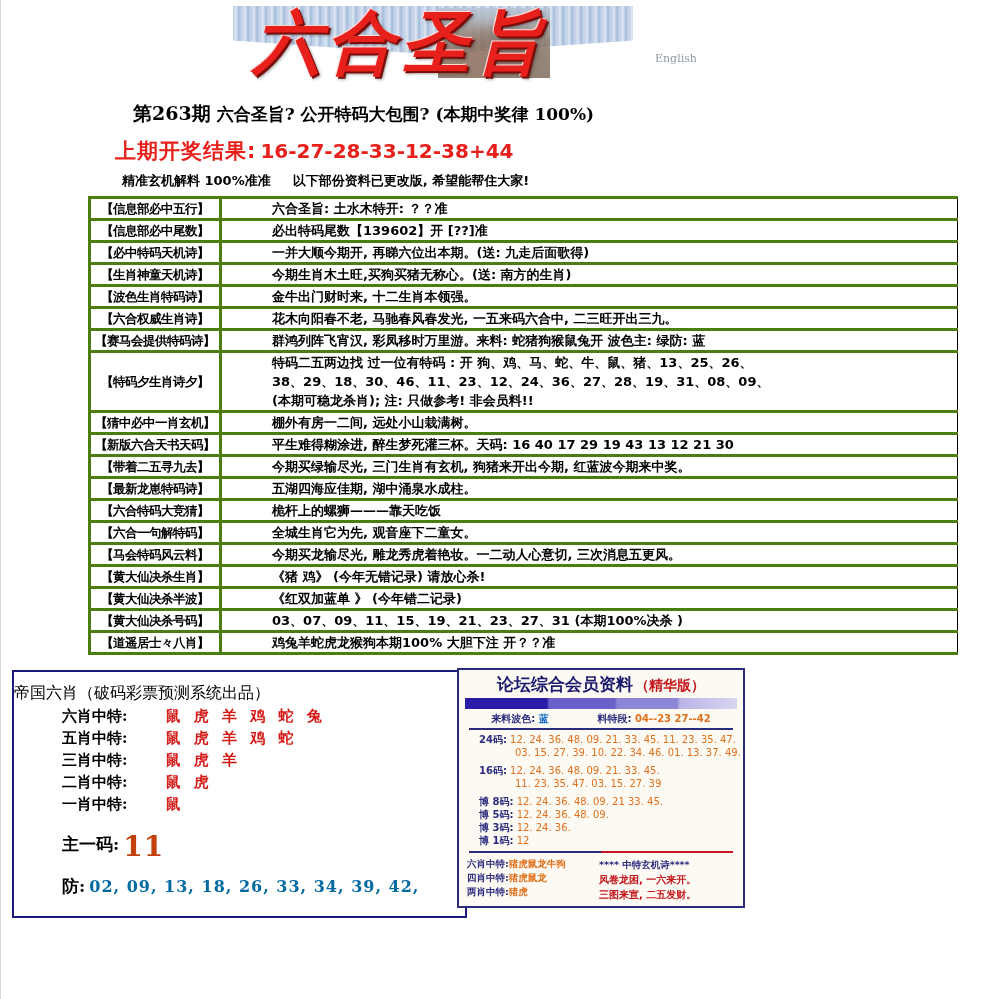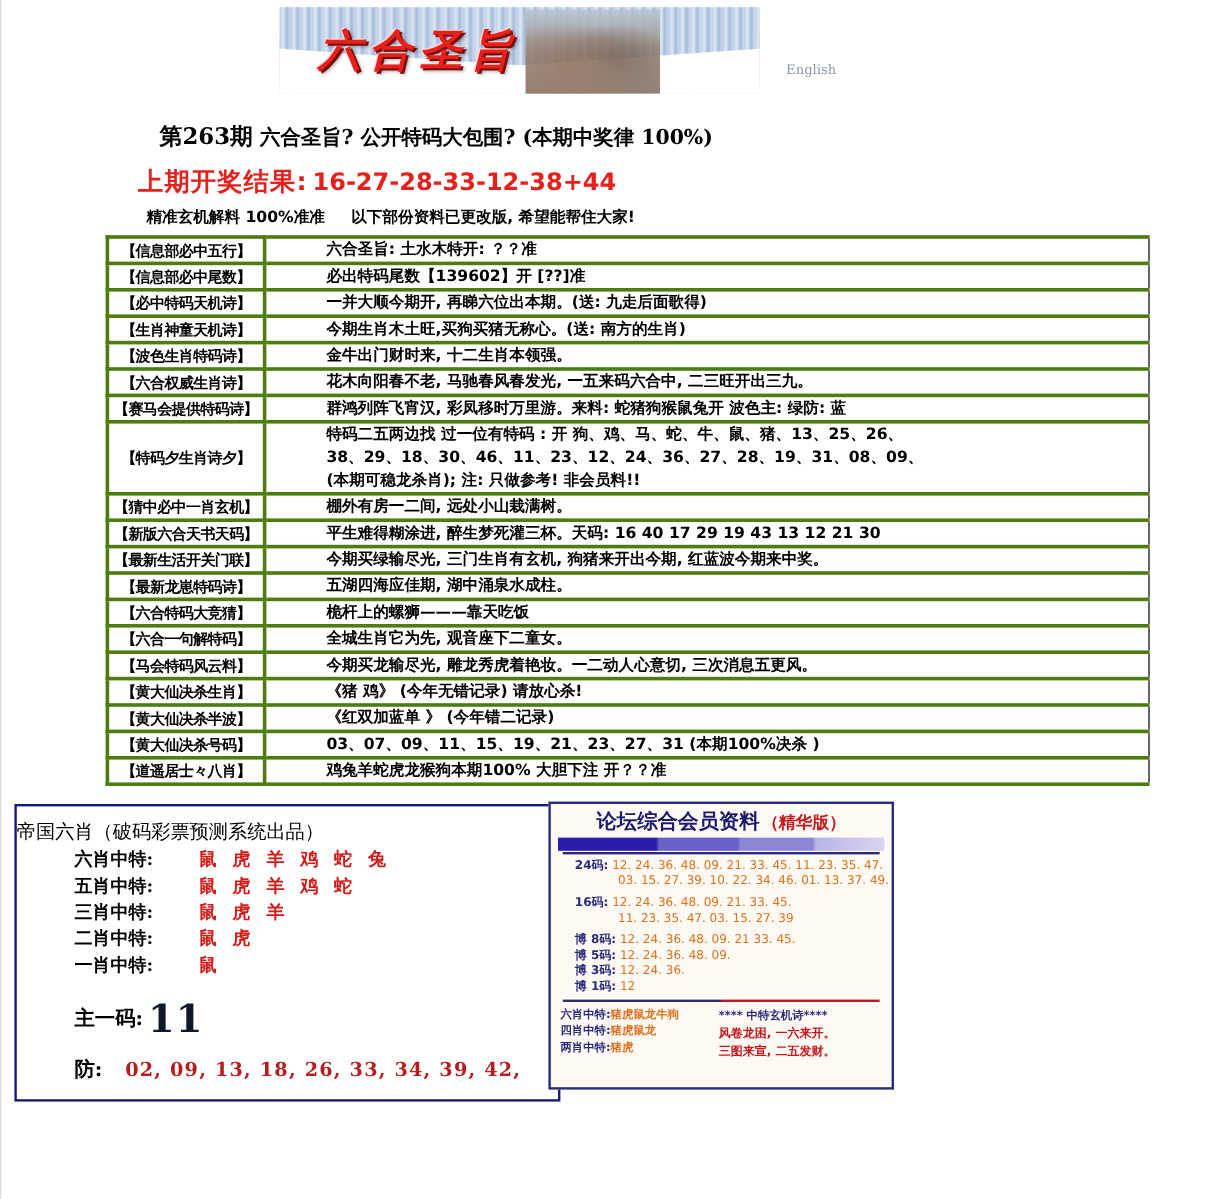--- a/index.html
+++ b/index.html
@@ -44,24 +44,24 @@
     left: 205px; top: 6px;
     width: 112px; height: 70px;
     background:
       radial-gradient(ellipse at 30% 70%, #8a6a58 0%, rgba(138,106,88,0) 55%),
       radial-gradient(ellipse at 66% 60%, #6e5a4c 0%, rgba(110,90,76,0) 50%),
       linear-gradient(180deg, #b9c6d8 0%, #9a8b7c 45%, #7d6a5b 100%);
     opacity: .85;
   }
   .logo-text {
     position: absolute;
-    left: 32px; top: 8px;
+    left: 20px; top: 8px;
     width: 360px;
     font-family: "DejaVu Serif", "Liberation Serif", serif;
-    font-size: 36px;
+    font-size: 68px;
     font-weight: bold;
     font-style: italic;
     letter-spacing: 6px;
     color: #e8201b;
     text-shadow:
       2px 2px 0 #7a0d0a,
       -1px -1px 0 #ffd9d7,
       3px 3px 3px rgba(0,0,0,.35);
     line-height: 64px;
     white-space: nowrap;
@@ -196,40 +196,40 @@
   }
   .bl-main {
     margin-left: 48px;
     margin-top: 16px;
     font-size: 17px;
     font-weight: bold;
     font-family: "DejaVu Serif", "Liberation Serif", serif;
     white-space: nowrap;
   }
   .bl-main .bignum {
-    color: #0f172a;
-    font-size: 32px;
+    color: #c2410c;
+    font-size: 28px;
     font-family: "DejaVu Serif", "Liberation Serif", serif;
     letter-spacing: 1px;
     vertical-align: -6px;
     margin-left: 4px;
   }
   .bl-fang {
     margin-left: 48px;
     margin-top: 12px;
     font-size: 17px;
     font-weight: bold;
     font-family: "DejaVu Serif", "Liberation Serif", serif;
     white-space: nowrap;
   }
   .bl-fang .nums {
-    color: #b91c1c;
+    color: #0369a1;
     font-size: 16px;
     letter-spacing: 1px;
-    margin-left: 19px;
+    margin-left: 4px;
   }
 
   
   .member-panel {
     position: absolute;
     left: 457px;
     top: 668px;
     width: 288px;
     height: 240px;
     border: 2px solid #2b2b7e;
@@ -411,21 +411,21 @@
           <span class="val-line">棚外有房一二间, 远处小山栽满树。</span>
         </td>
       </tr>
       <tr>
         <td class="label">【新版六合天书天码】</td>
         <td class="value">
           <span class="val-line">平生难得糊涂进, 醉生梦死灌三杯。天码: 16 40 17 29 19 43 13 12 21 30</span>
         </td>
       </tr>
       <tr>
-        <td class="label">【最新生活开关门联】</td>
+        <td class="label">【带着二五寻九去】</td>
         <td class="value">
           <span class="val-line">今期买绿输尽光, 三门生肖有玄机, 狗猪来开出今期, 红蓝波今期来中奖。</span>
         </td>
       </tr>
       <tr>
         <td class="label">【最新龙崽特码诗】</td>
         <td class="value">
           <span class="val-line">五湖四海应佳期,   湖中涌泉水成柱。</span>
         </td>
       </tr>
@@ -489,20 +489,30 @@
   <div class="bl-fang">
     <span>防:</span><span class="nums">02, 09, 13, 18, 26, 33, 34, 39, 42,</span>
   </div>
 </div>
 
 <div class="member-panel">
   <div class="mp-title">
     <span>论坛综合会员资料</span><span class="ver">（精华版）</span>
   </div>
   <div class="mp-bar"></div>
+  <div class="mp-meta">
+    <div>
+      <span>来料波色:</span>
+      <span class="blue-v">蓝</span>
+    </div>
+    <div>
+      <span>料特段:</span>
+      <span class="org-v">04--23  27--42</span>
+    </div>
+  </div>
   <div class="mp-rule"></div>
   <div id="mp-lines">
       <div class="mp-line"><span class="k">24码:</span> <span>12. 24. 36. 48. 09. 21. 33. 45. 11. 23. 35. 47.</span></div>
       <div class="mp-line indent"><span>03. 15. 27. 39. 10. 22. 34. 46. 01. 13. 37. 49.</span></div>
       <div class="mp-gap"></div>
       <div class="mp-line"><span class="k">16码:</span> <span>12. 24. 36. 48. 09. 21. 33. 45.</span></div>
       <div class="mp-line indent"><span>11. 23. 35. 47. 03. 15. 27. 39</span></div>
       <div class="mp-gap"></div>
       <div class="mp-line"><span class="k">博 8码:</span> <span>12. 24. 36. 48. 09. 21  33. 45.</span></div>
       <div class="mp-line"><span class="k">博 5码:</span> <span>12. 24. 36. 48. 09.</span></div>

